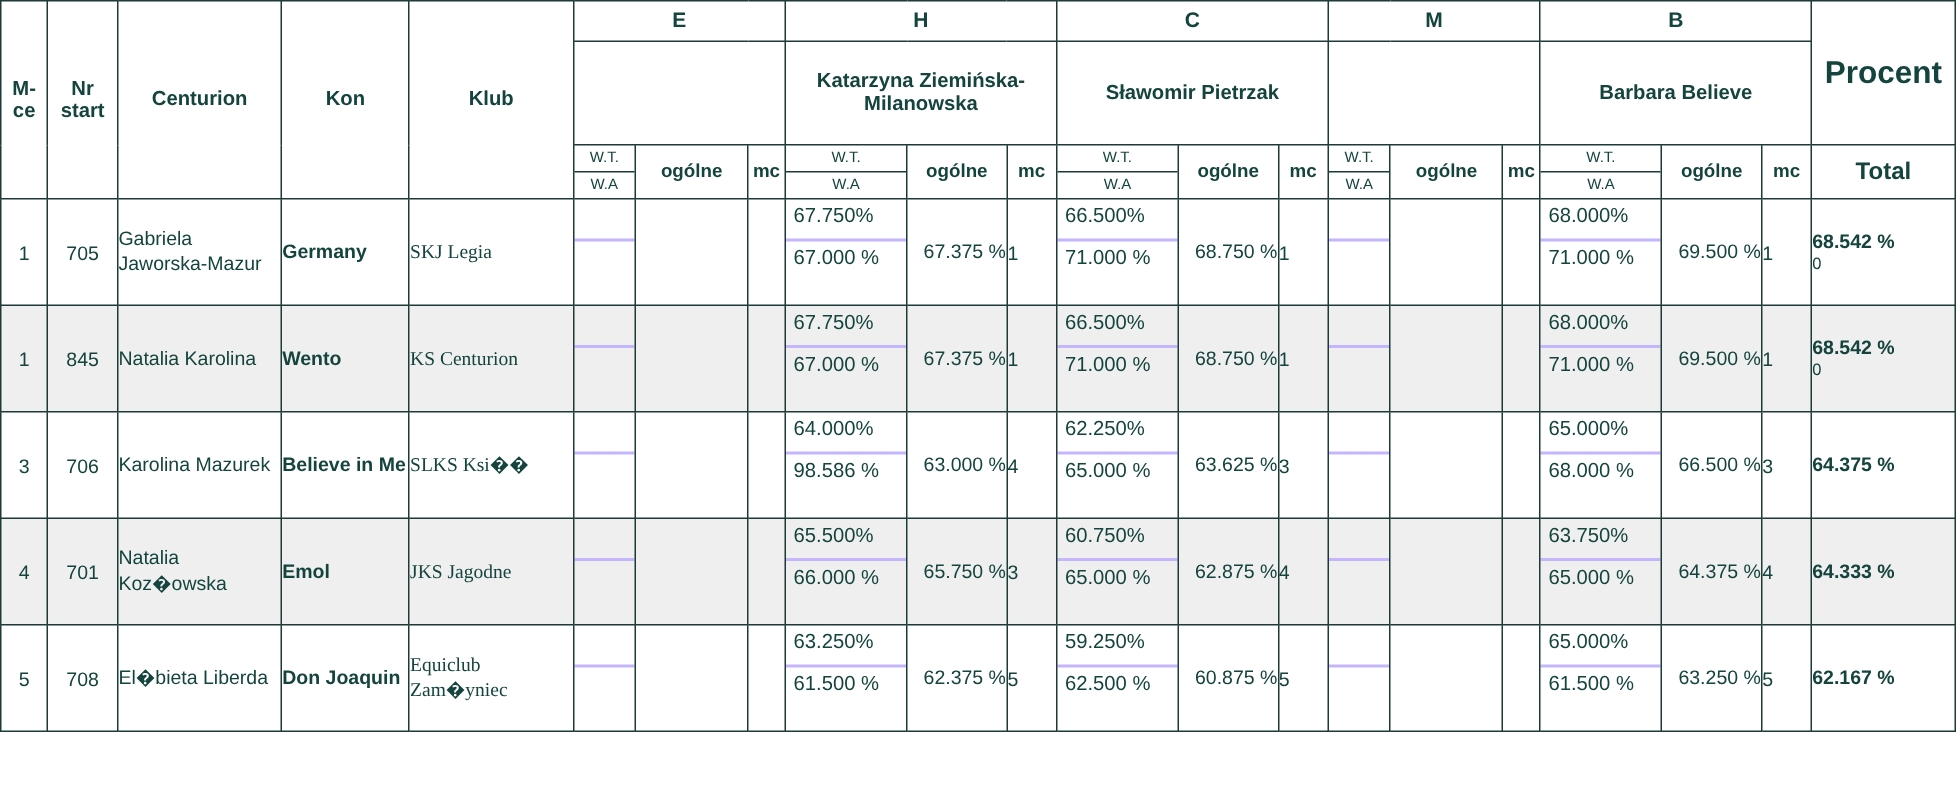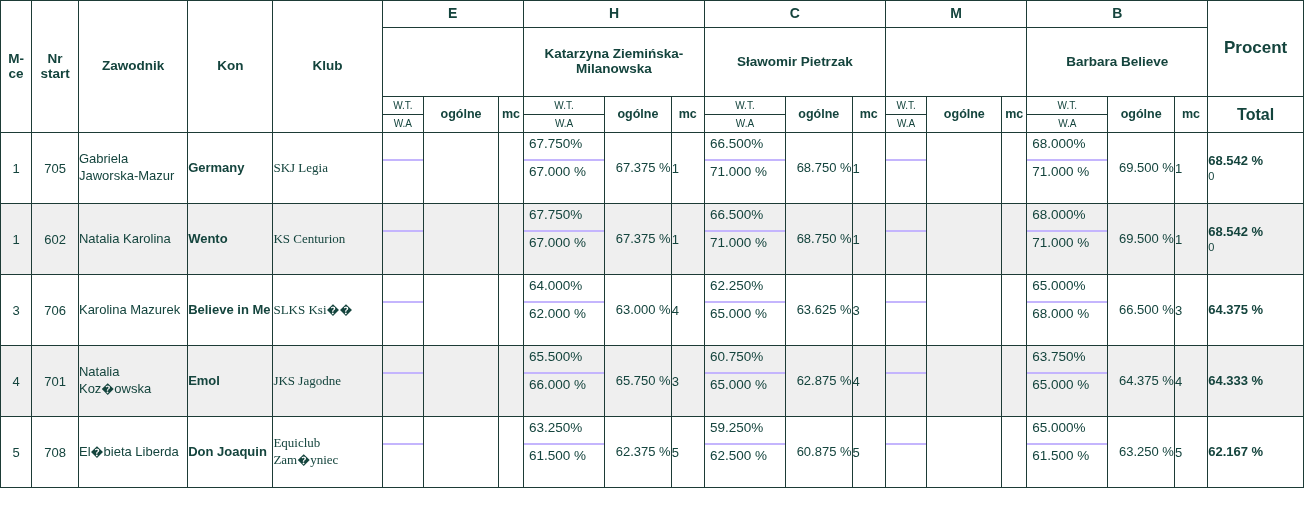--- a/index.html
+++ b/index.html
@@ -47,21 +47,21 @@
   .hdr.subcol {
     font-size: 10px;
     font-weight: normal;
     height: 23px;
   }
   .hdr.ogolne, .hdr.mc {
     font-weight: bold;
     font-size: 12.5px;
   }
   .hdr.procent {
-    font-size: 17px;
+    font-size: 21px;
     font-weight: bold;
   }
   .hdr.total {
     font-size: 16px;
     font-weight: bold;
     margin-top: 44px;
   }
   .hdr.left-col {
     font-size: 13.5px;
     font-weight: bold;
@@ -166,21 +166,21 @@
     <col style="width:78px">
       <col style="width:64px">
       <col style="width:32px">
 
     <col style="width:92px">
   </colgroup>
   <thead>
     <tr>
       <th class="hdr left-col" rowspan="3">M-ce</th>
       <th class="hdr left-col" rowspan="3">Nr start</th>
-      <th class="hdr left-col" rowspan="3">Zawodnik</th>
+      <th class="hdr left-col" rowspan="3">Centurion</th>
       <th class="hdr left-col" rowspan="3">Kon</th>
       <th class="hdr left-col" rowspan="3">Klub</th>
 
       <th class="hdr letter" colspan="3">E</th>
       <th class="hdr letter" colspan="3">H</th>
       <th class="hdr letter" colspan="3">C</th>
       <th class="hdr letter" colspan="3">M</th>
       <th class="hdr letter" colspan="3">B</th>
 
       <th class="hdr procent" rowspan="2">Procent</th>
@@ -277,21 +277,21 @@
       <td class="mc-cell">1</td>
 
       <td class="total-cell">
         <span>68.542 %</span>
         <span class="sub">0</span>
       </td>
     </tr>
 
     <tr class="row-alt">
       <td class="mce">1</td>
-      <td class="nrstart">602</td>
+      <td class="nrstart">845</td>
       <td class="name">Natalia Karolina</td>
       <td class="kon">Wento</td>
       <td class="klub">KS Centurion</td>
 
       <td class="split">
         <div class="top"></div>
         <div class="bot"></div>
       </td>
       <td class="ogolne-cell"></td>
       <td class="mc-cell"></td>
@@ -339,21 +339,21 @@
 
       <td class="split">
         <div class="top"></div>
         <div class="bot"></div>
       </td>
       <td class="ogolne-cell"></td>
       <td class="mc-cell"></td>
 
       <td class="split">
         <div class="top">64.000%</div>
-        <div class="bot">62.000 %</div>
+        <div class="bot">98.586 %</div>
       </td>
       <td class="ogolne-cell">63.000 %</td>
       <td class="mc-cell">4</td>
 
       <td class="split">
         <div class="top">62.250%</div>
         <div class="bot">65.000 %</div>
       </td>
       <td class="ogolne-cell">63.625 %</td>
       <td class="mc-cell">3</td>

